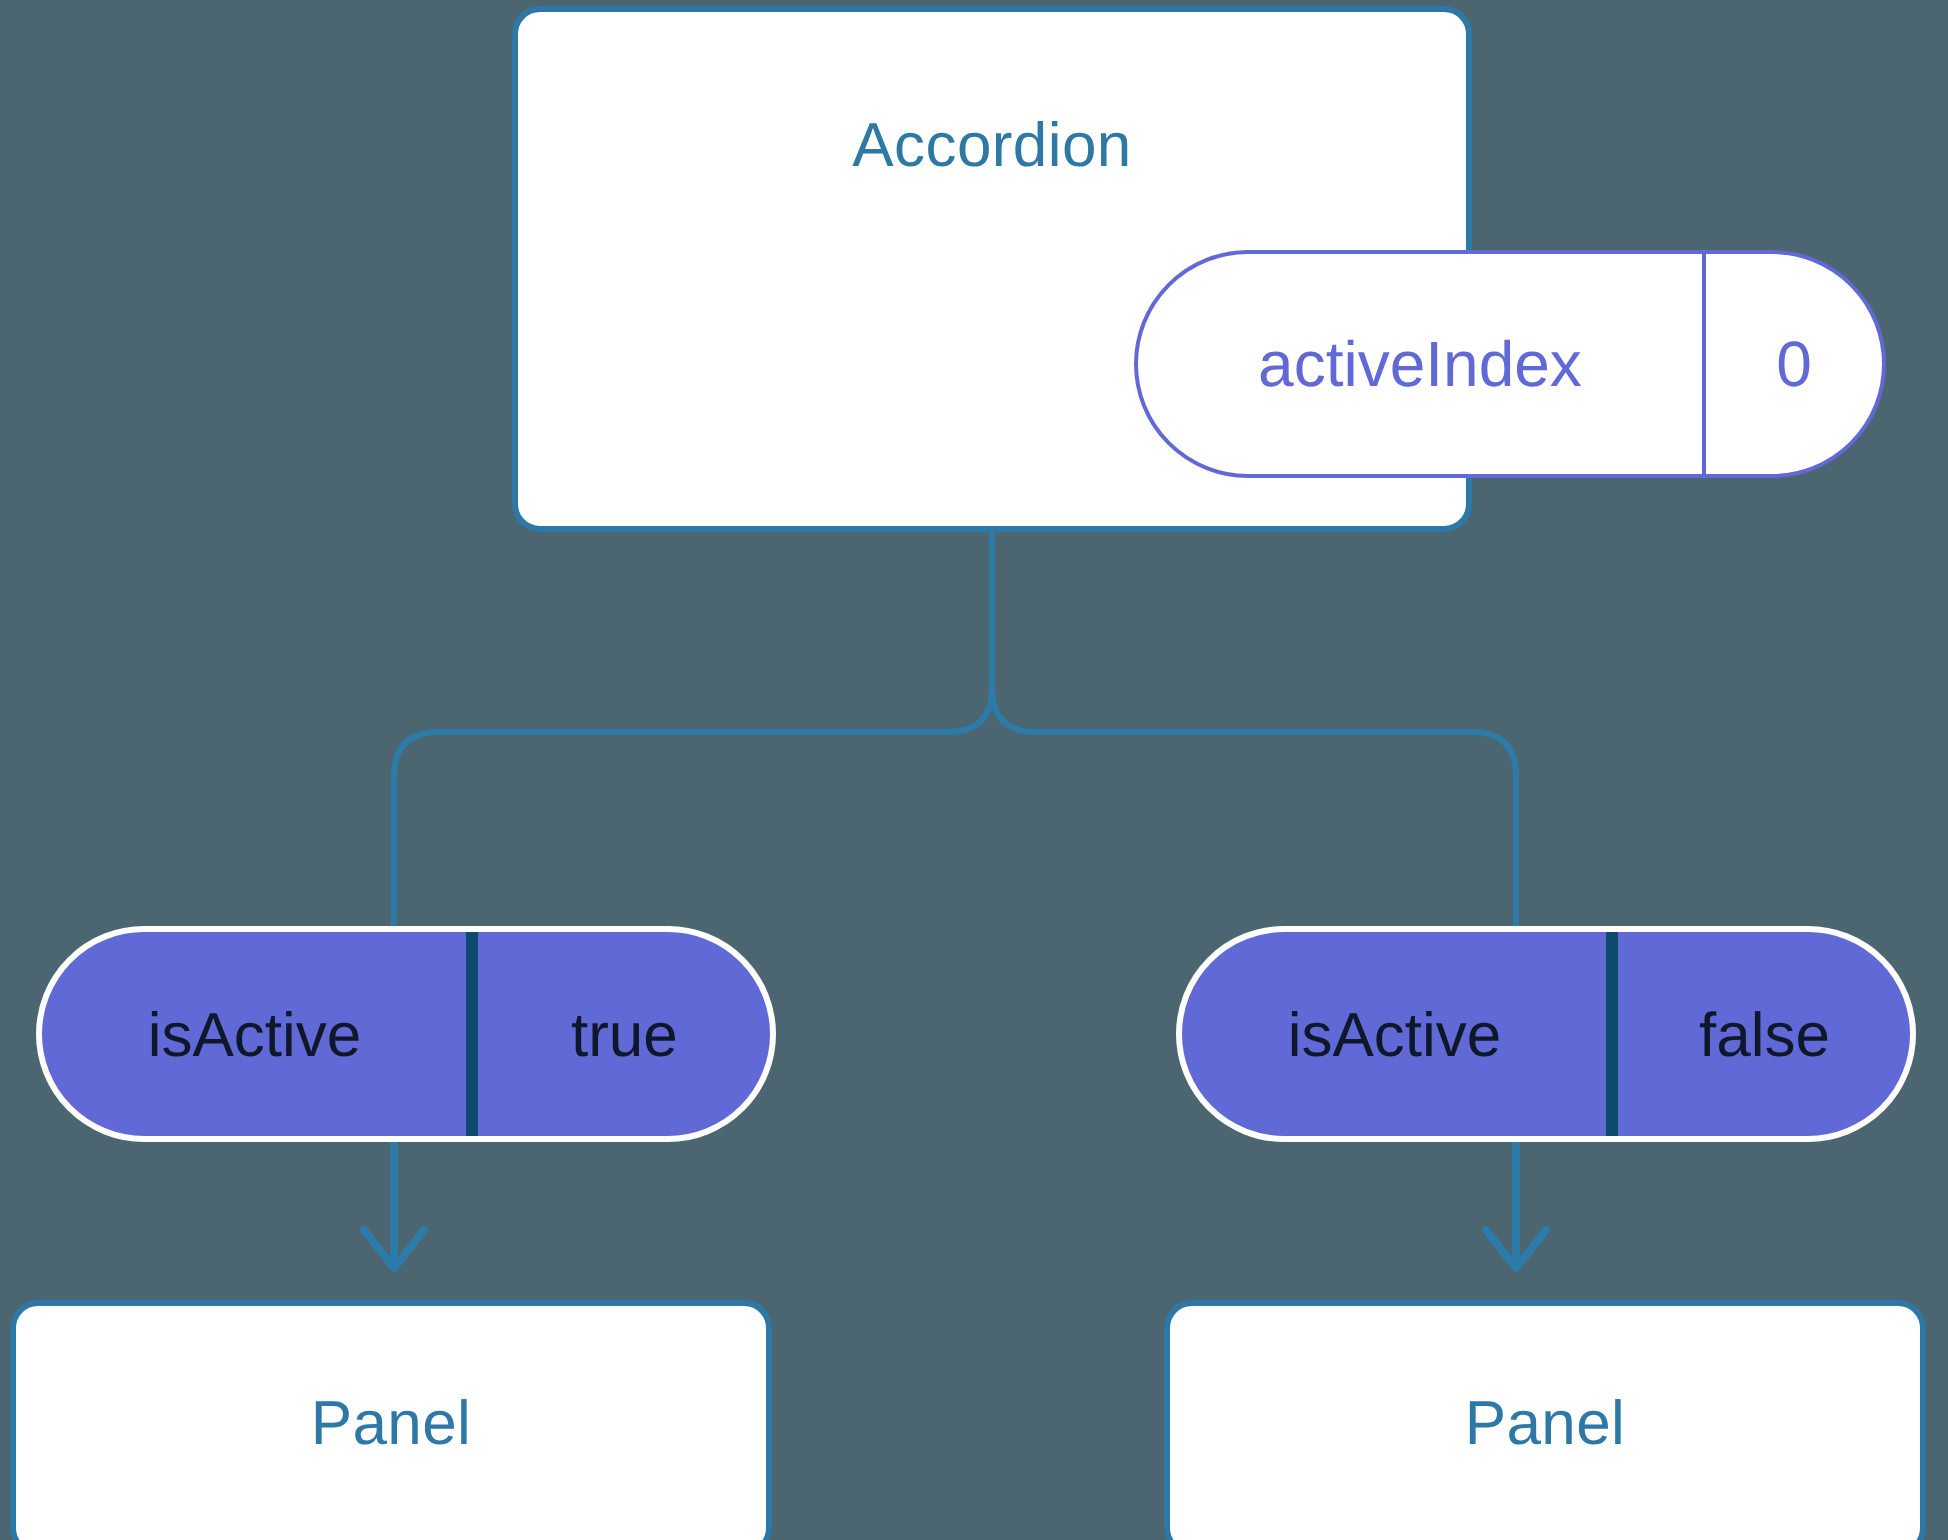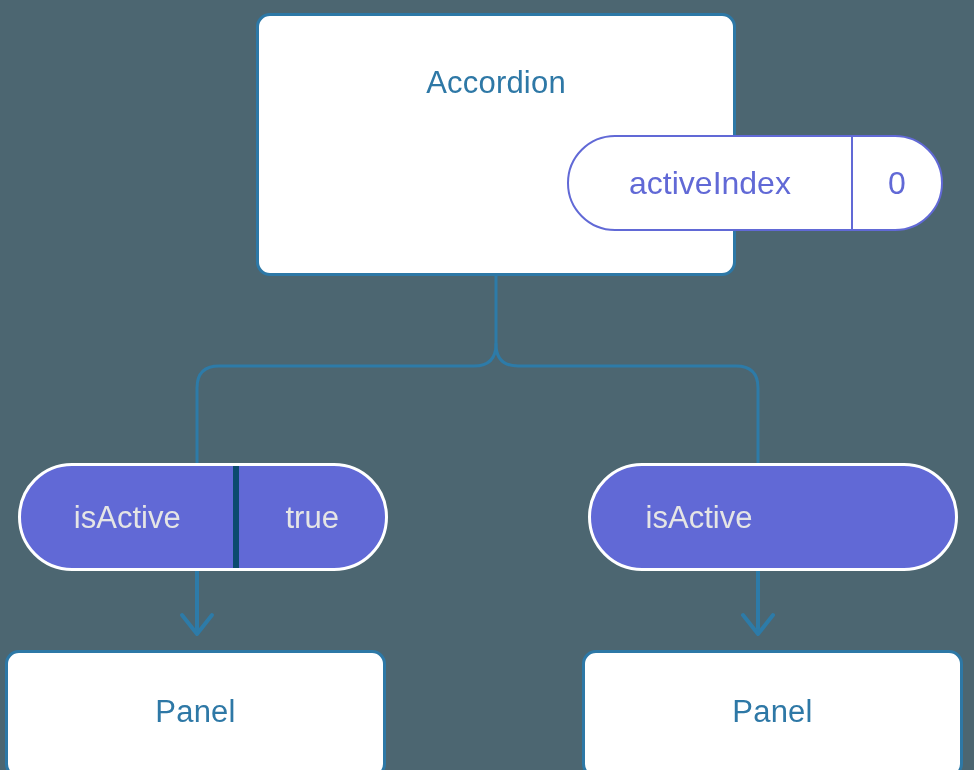--- a/index.html
+++ b/index.html
@@ -48,21 +48,21 @@
     color: #2e78a6;
     font-size: 31px;
     font-weight: 400;
     letter-spacing: 0.2px;
     line-height: 1;
     white-space: nowrap;
   }
 
   #accordion-card {
     left: 256px;
-    top: 13px;
+    top: 3px;
     width: 480px;
     height: 263px;
     justify-content: flex-start;
     padding-top: 51px;
   }
 
   #panel-card-left {
     left: 5px;
     top: 650px;
     width: 381px;
@@ -114,32 +114,32 @@
     border-left: 2px solid #6169d6;
   }
 
   
   .pill.filled {
     background: #6169d6;
     border: 3px solid #ffffff;
   }
   .pill.filled .pill-key,
   .pill.filled .pill-val {
-    color: #e5e5e5;
+    color: #0f172a;
     font-size: 31px;
   }
   .pill.filled .pill-val {
     border-left: 6px solid #0c4a6e;
   }
 
   #active-index-pill {
     left: 308px;
     top: 119px;
     width: 376px;
-    height: 96px;
+    height: 114px;
   }
   #active-index-pill .pill-key { width: 285px; }
   #active-index-pill .pill-val { width: 91px; }
 
   #is-active-pill-left {
     left: 18px;
     top: 463px;
     width: 370px;
     height: 108px;
   }
@@ -190,20 +190,21 @@
     </div>
   </div>
 
   <div class="pill filled" id="is-active-pill-left">
     <div class="pill-key">isActive</div>
     <div class="pill-val">true</div>
   </div>
 
   <div class="pill filled" id="is-active-pill-right">
     <div class="pill-key">isActive</div>
+    <div class="pill-val">false</div>
   </div>
 
   <div class="card" id="panel-card-left">
     <div class="card-title">Panel</div>
   </div>
 
   <div class="card" id="panel-card-right">
     <div class="card-title">Panel</div>
   </div>
 

